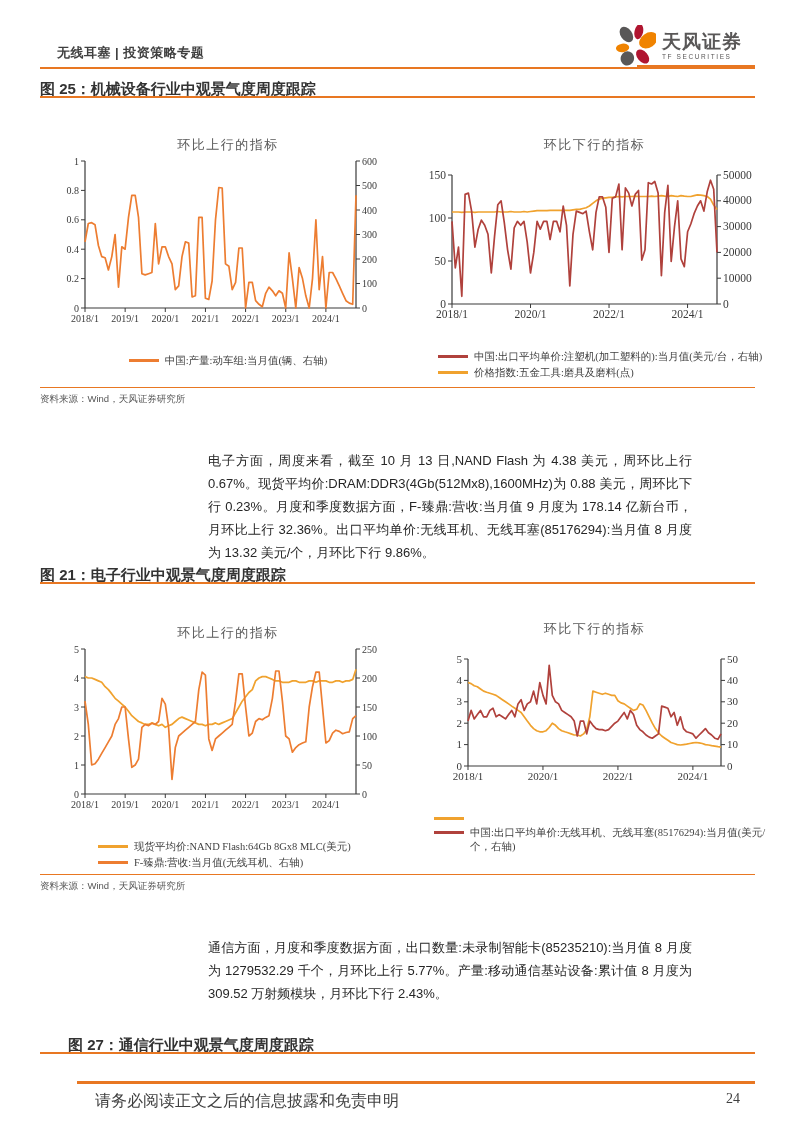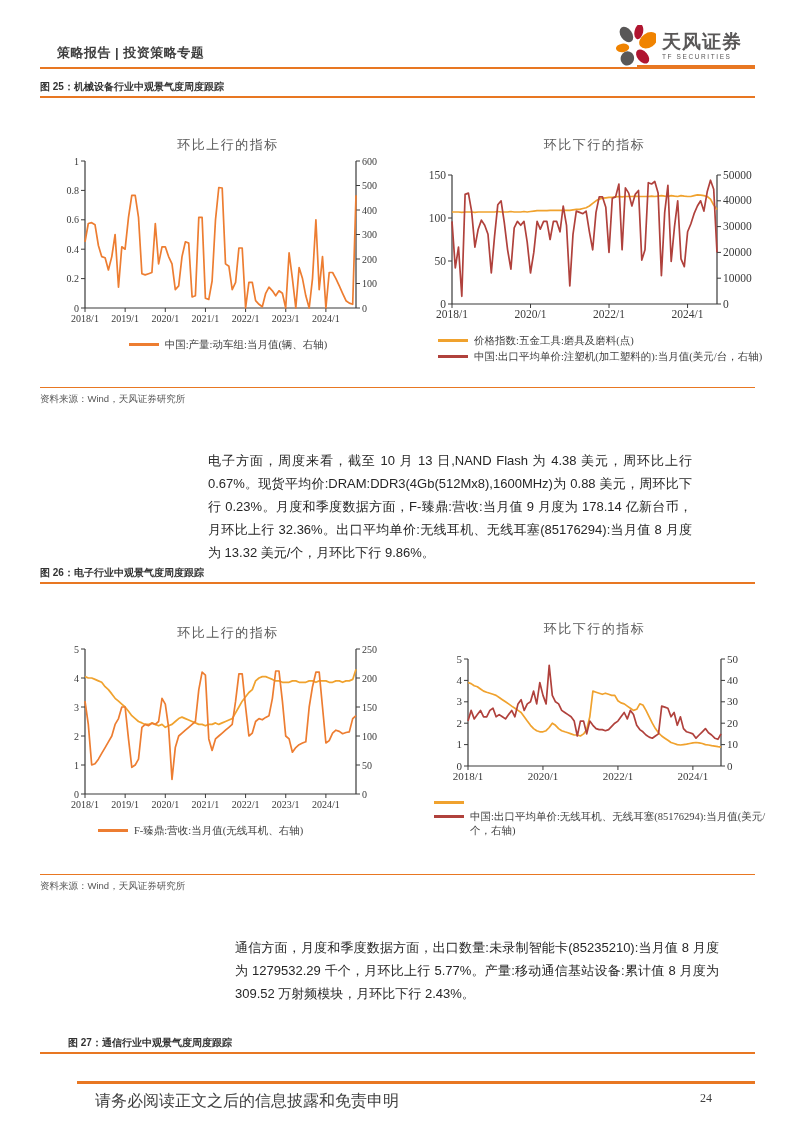--- a/index.html
+++ b/index.html
@@ -8,53 +8,53 @@
   .abs{position:absolute;}
   
   #breadcrumb{left:57px;top:44px;font-size:13px;font-weight:bold;color:#3f3f3f;letter-spacing:.5px;}
   #header-rule{left:40px;top:67px;width:715px;height:2px;background:#E87722;}
   #logo-bar{left:637px;top:65px;width:118px;height:4px;background:#E87722;}
   #logo{left:614px;top:26px;width:145px;height:40px;display:flex;align-items:center;gap:6px;}
   #logo .names{display:flex;flex-direction:column;line-height:1;}
   #logo .cn{font-size:19px;color:#595757;font-weight:bold;letter-spacing:1px;}
   #logo .en{font-size:6.5px;color:#595757;letter-spacing:1.6px;margin-top:3px;}
   
-  .fig-caption{left:40px;font-size:10px;font-weight:bold;color:#333;}
+  .fig-caption{left:40px;font-size:15px;font-weight:bold;color:#333;}
   .fig-rule{left:40px;width:715px;height:1.5px;background:#E87722;}
   .src-rule{left:40px;width:715px;height:1px;background:#E87722;}
   .src-text{left:40px;font-size:9.5px;color:#555;}
   
   .chart{position:absolute;}
   .chart-title{text-align:center;font-size:13px;color:#595959;letter-spacing:1.5px;margin-bottom:2px;}
   .chart-title.gap{margin-bottom:16px;}
   svg text.tick{font-family:"Liberation Serif","DejaVu Serif",serif;fill:#3a3a3a;}
-  .legend{display:flex;flex-direction:column;gap:2px;margin-top:6px;}
+  .legend{display:flex;flex-direction:column;gap:2px;margin-top:22px;}
   .legend.center{align-items:center;}
   .legend .li{display:flex;gap:6px;align-items:flex-start;
       font-size:10.5px;color:#3f3f3f;line-height:1.35;
       font-family:"Liberation Serif","DejaVu Serif",serif;}
   .legend .sw{width:30px;height:3px;margin-top:5px;flex:none;}
   .legend.c2{padding-left:16px;}
   .legend.c3{padding-left:40px;}
   .legend.c4{padding-left:12px;gap:6px;}
   .legend.c4 .li span.lbl{max-width:300px;display:inline-block;}
   
   .para{left:208px;width:484px;font-size:13px;line-height:23px;text-align:justify;color:#262626;}
   
   #footer-rule{left:77px;top:1081px;width:678px;height:3px;background:#E87722;}
   #footer-text{left:95px;top:1091px;font-size:16px;color:#3f3f3f;}
-  #footer-page{left:700px;top:1091px;width:40px;font-size:12px;color:#3f3f3f;
+  #footer-page{left:700px;top:1091px;width:40px;text-align:right;font-size:14px;color:#3f3f3f;
       font-family:"Liberation Serif","DejaVu Serif",serif;}
 </style>
 </head>
 <body>
 
 <div id="page">
 
-  <div class="abs" id="breadcrumb">策略报告 | 投资策略专题</div>
+  <div class="abs" id="breadcrumb">无线耳塞 | 投资策略专题</div>
   <div class="abs" id="logo">
     <svg width="42" height="42" viewBox="0 0 44 44">
       <ellipse cx="13" cy="10" rx="6" ry="9" fill="#595757" transform="rotate(-35 13 10)"></ellipse>
       <ellipse cx="26" cy="7" rx="4.5" ry="8" fill="#B01530" transform="rotate(12 26 7)"></ellipse>
       <ellipse cx="36" cy="16" rx="7.5" ry="10.5" fill="#F08300" transform="rotate(55 36 16)"></ellipse>
       <ellipse cx="9" cy="24" rx="7" ry="4.5" fill="#F08300" transform="rotate(-8 9 24)"></ellipse>
       <ellipse cx="14" cy="35" rx="7" ry="7.5" fill="#595757" transform="rotate(20 14 35)"></ellipse>
       <ellipse cx="30" cy="33" rx="5.5" ry="8.5" fill="#B01530" transform="rotate(-40 30 33)"></ellipse>
     </svg>
     <div class="names">
@@ -156,36 +156,36 @@
         <text x="108.51851851851852" y="148" text-anchor="middle" font-size="11.5" class="tick">2020/1</text>
         <line x1="187.03703703703704" y1="134" x2="187.03703703703704" y2="138" stroke="#3a3a3a"></line>
         <text x="187.03703703703704" y="148" text-anchor="middle" font-size="11.5" class="tick">2022/1</text>
         <line x1="265.55555555555554" y1="134" x2="265.55555555555554" y2="138" stroke="#3a3a3a"></line>
         <text x="265.55555555555554" y="148" text-anchor="middle" font-size="11.5" class="tick">2024/1</text>
         <polyline points="30.0,42.0 33.3,42.0 36.5,42.0 39.8,42.4 43.1,42.0 46.4,42.0 49.6,42.0 52.9,42.4 56.2,42.0 59.4,42.0 62.7,42.0 66.0,42.0 69.3,42.0 72.5,42.0 75.8,41.5 79.1,42.0 82.3,42.0 85.6,42.0 88.9,41.5 92.2,42.0 95.4,42.0 98.7,42.0 102.0,41.5 105.2,42.0 108.5,41.5 111.8,41.1 115.1,40.7 118.3,40.7 121.6,40.7 124.9,40.7 128.1,40.3 131.4,40.3 134.7,40.3 138.0,40.3 141.2,40.3 144.5,40.3 147.8,40.3 151.0,39.8 154.3,39.4 157.6,39.4 160.9,38.5 164.1,37.7 167.4,36.0 170.7,33.4 174.0,30.8 177.2,29.1 180.5,28.2 183.8,27.8 187.0,27.4 190.3,27.4 193.6,26.9 196.9,26.5 200.1,26.9 203.4,26.5 206.7,26.5 209.9,26.5 213.2,26.1 216.5,26.5 219.8,26.5 223.0,26.5 226.3,26.5 229.6,26.1 232.8,26.5 236.1,26.1 239.4,25.6 242.7,26.1 245.9,26.5 249.2,25.6 252.5,26.1 255.7,26.5 259.0,25.6 262.3,26.1 265.6,26.5 268.8,26.5 272.1,25.6 275.4,24.8 278.6,25.2 281.9,25.6 285.2,26.5 288.5,29.1 291.7,35.1 295.0,39.4" fill="none" stroke="#F0A22E" stroke-width="1.7" stroke-linejoin="round"></polyline>
         <polyline points="30.0,51.4 33.3,97.9 36.5,77.2 39.8,126.3 43.1,24.4 46.4,23.1 49.6,41.1 52.9,77.2 56.2,59.2 59.4,50.1 62.7,55.3 66.0,64.3 69.3,103.0 72.5,66.9 75.8,34.7 79.1,30.8 82.3,52.7 85.6,79.8 88.9,99.2 92.2,57.9 95.4,51.4 98.7,55.3 102.0,51.4 105.2,72.1 108.5,103.0 111.8,82.4 115.1,51.4 118.3,59.2 121.6,51.4 124.9,51.4 128.1,69.5 131.4,51.4 134.7,51.4 138.0,61.8 141.2,36.0 144.5,55.3 147.8,115.9 151.0,64.3 154.3,41.1 157.6,42.4 160.9,43.7 164.1,41.1 167.4,61.8 170.7,79.8 174.0,42.4 177.2,26.9 180.5,26.9 183.8,37.3 187.0,82.4 190.3,28.2 193.6,26.9 196.9,14.0 200.1,79.8 203.4,17.9 206.7,23.1 209.9,36.0 213.2,24.4 216.5,20.5 219.8,90.1 223.0,79.8 226.3,12.7 229.6,14.0 232.8,11.5 236.1,23.1 239.4,105.6 242.7,42.4 245.9,15.3 249.2,91.4 252.5,56.6 255.7,30.8 259.0,88.8 262.3,96.6 265.6,61.8 268.8,54.0 272.1,43.7 275.4,36.0 278.6,30.8 281.9,41.1 285.2,21.8 288.5,10.2 291.7,19.2 295.0,82.4" fill="none" stroke="#B0413C" stroke-width="1.7" stroke-linejoin="round"></polyline>
       </svg>
     <div class="legend c2">
       <div class="li">
+        <span class="sw" style="background: rgb(176, 65, 60);"></span>
+        <span class="lbl">中国:出口平均单价:注塑机(加工塑料的):当月值(美元/台，右轴)</span>
+      </div>
+      <div class="li">
         <span class="sw" style="background: rgb(240, 162, 46);"></span>
         <span class="lbl">价格指数:五金工具:磨具及磨料(点)</span>
       </div>
-      <div class="li">
-        <span class="sw" style="background: rgb(176, 65, 60);"></span>
-        <span class="lbl">中国:出口平均单价:注塑机(加工塑料的):当月值(美元/台，右轴)</span>
-      </div>
     </div>
   </div>
 
   <div class="abs src-rule" style="top:387px;"></div>
   <div class="abs src-text" style="top:393px;">资料来源：Wind，天风证券研究所</div>
 
   <div class="abs para" style="top:449px;">电子方面，周度来看，截至 10 月 13 日,NAND Flash 为 4.38 美元，周环比上行 0.67%。现货平均价:DRAM:DDR3(4Gb(512Mx8),1600MHz)为 0.88 美元，周环比下行 0.23%。月度和季度数据方面，F-臻鼎:营收:当月值 9 月度为 178.14 亿新台币，月环比上行 32.36%。出口平均单价:无线耳机、无线耳塞(85176294):当月值 8 月度为 13.32 美元/个，月环比下行 9.86%。</div>
 
-  <div class="abs fig-caption" style="top:566px;">图 26：电子行业中观景气度周度跟踪</div>
+  <div class="abs fig-caption" style="top:566px;">图 21：电子行业中观景气度周度跟踪</div>
   <div class="abs fig-rule" style="top:582px;"></div>
 
   <div class="chart" style="left:58px;top:624px;width:340px;">
     <div class="chart-title">环比上行的指标</div>
     <svg width="340" height="170">
         <line x1="27" y1="5" x2="27" y2="150" stroke="#3a3a3a" stroke-width="1.2"></line>
         <line x1="298" y1="5" x2="298" y2="150" stroke="#3a3a3a" stroke-width="1.2"></line>
         <line x1="27" y1="150" x2="298" y2="150" stroke="#3a3a3a" stroke-width="1.2"></line>
         <line x1="23" y1="150" x2="27" y2="150" stroke="#3a3a3a"></line>
         <text x="21" y="153.5" text-anchor="end" font-size="10" class="tick">0</text>
@@ -223,20 +223,24 @@
         <text x="187.59259259259258" y="164" text-anchor="middle" font-size="10" class="tick">2022/1</text>
         <line x1="227.74074074074073" y1="150" x2="227.74074074074073" y2="154" stroke="#3a3a3a"></line>
         <text x="227.74074074074073" y="164" text-anchor="middle" font-size="10" class="tick">2023/1</text>
         <line x1="267.8888888888889" y1="150" x2="267.8888888888889" y2="154" stroke="#3a3a3a"></line>
         <text x="267.8888888888889" y="164" text-anchor="middle" font-size="10" class="tick">2024/1</text>
         <polyline points="27.0,32.6 30.3,34.0 33.7,34.0 37.0,35.4 40.4,36.9 43.7,38.3 47.1,42.7 50.4,45.6 53.8,49.9 57.1,54.3 60.5,57.2 63.8,60.1 67.1,63.0 70.5,67.3 73.8,71.7 77.2,74.6 80.5,77.5 83.9,78.9 87.2,80.4 90.6,80.4 93.9,78.9 97.3,80.4 100.6,81.8 104.0,80.4 107.3,83.3 110.6,81.8 114.0,80.4 117.3,77.5 120.7,74.6 124.0,73.1 127.4,74.6 130.7,76.0 134.1,77.5 137.4,78.9 140.8,80.4 144.1,80.4 147.4,81.8 150.8,80.4 154.1,80.4 157.5,78.9 160.8,80.4 164.2,78.9 167.5,77.5 170.9,76.0 174.2,74.6 177.6,68.8 180.9,63.0 184.2,57.2 187.6,52.8 190.9,48.5 194.3,45.6 197.6,36.9 201.0,34.0 204.3,32.6 207.7,32.6 211.0,34.0 214.4,35.4 217.7,36.9 221.0,36.9 224.4,38.3 227.7,38.3 231.1,38.3 234.4,36.9 237.8,36.9 241.1,38.3 244.5,38.3 247.8,38.3 251.2,36.9 254.5,36.9 257.9,38.3 261.2,36.9 264.5,36.9 267.9,36.9 271.2,38.3 274.6,38.3 277.9,36.9 281.3,36.9 284.6,38.3 288.0,36.9 291.3,36.9 294.7,35.4 298.0,25.3" fill="none" stroke="#F0A22E" stroke-width="1.7" stroke-linejoin="round"></polyline>
         <polyline points="27.0,57.2 30.3,80.4 33.7,121.0 37.0,119.8 40.4,115.2 43.7,109.4 47.1,103.6 50.4,97.8 53.8,92.0 57.1,80.4 60.5,74.6 63.8,63.0 67.1,63.0 70.5,94.9 73.8,123.3 77.2,121.0 80.5,115.2 83.9,83.3 87.2,80.4 90.6,81.6 93.9,79.2 97.3,80.4 100.6,77.5 104.0,54.3 107.3,60.1 110.6,83.3 114.0,135.5 117.3,103.6 120.7,92.0 124.0,89.1 127.4,86.2 130.7,83.3 134.1,80.4 137.4,77.5 140.8,45.6 144.1,28.2 147.4,31.1 150.8,94.9 154.1,106.5 157.5,94.9 160.8,92.0 164.2,89.1 167.5,86.2 170.9,83.3 174.2,80.4 177.6,57.2 180.9,29.9 184.2,29.9 187.6,63.0 190.9,92.0 194.3,89.1 197.6,77.5 201.0,74.6 204.3,75.8 207.7,73.4 211.0,71.7 214.4,54.3 217.7,27.0 221.0,27.0 224.4,57.2 227.7,92.0 231.1,94.9 234.4,108.2 237.8,103.6 241.1,100.7 244.5,99.0 247.8,97.8 251.2,63.0 254.5,42.7 257.9,28.2 261.2,28.2 264.5,63.0 267.9,99.0 271.2,96.6 274.6,89.1 277.9,86.2 281.3,87.4 284.6,89.7 288.0,88.5 291.3,87.9 294.7,74.6 298.0,71.7" fill="none" stroke="#ED7D31" stroke-width="1.7" stroke-linejoin="round"></polyline>
       </svg>
     <div class="legend c3">
       <div class="li">
+        <span class="sw" style="background: rgb(240, 162, 46);"></span>
+        <span class="lbl">现货平均价:NAND Flash:64Gb 8Gx8 MLC(美元)</span>
+      </div>
+      <div class="li">
         <span class="sw" style="background: rgb(237, 125, 49);"></span>
         <span class="lbl">F-臻鼎:营收:当月值(无线耳机、右轴)</span>
       </div>
     </div>
   </div>
 
   <div class="chart" style="left:422px;top:620px;width:345px;">
     <div class="chart-title gap">环比下行的指标</div>
     <svg width="345" height="132">
         <line x1="46" y1="5" x2="46" y2="112" stroke="#3a3a3a" stroke-width="1.2"></line>
@@ -284,21 +288,21 @@
       <div class="li">
         <span class="sw" style="background: rgb(176, 65, 60);"></span>
         <span class="lbl">中国:出口平均单价:无线耳机、无线耳塞(85176294):当月值(美元/个，右轴)</span>
       </div>
     </div>
   </div>
 
   <div class="abs src-rule" style="top:874px;"></div>
   <div class="abs src-text" style="top:880px;">资料来源：Wind，天风证券研究所</div>
 
-  <div class="abs para" style="top:936px;margin-left:27px;">通信方面，月度和季度数据方面，出口数量:未录制智能卡(85235210):当月值 8 月度为 1279532.29 千个，月环比上行 5.77%。产量:移动通信基站设备:累计值 8 月度为 309.52 万射频模块，月环比下行 2.43%。</div>
+  <div class="abs para" style="top:936px;">通信方面，月度和季度数据方面，出口数量:未录制智能卡(85235210):当月值 8 月度为 1279532.29 千个，月环比上行 5.77%。产量:移动通信基站设备:累计值 8 月度为 309.52 万射频模块，月环比下行 2.43%。</div>
 
   <div class="abs fig-caption" style="top:1036px;margin-left:28px;">图 27：通信行业中观景气度周度跟踪</div>
   <div class="abs fig-rule" style="top:1052px;"></div>
 
   <div class="abs" id="footer-rule"></div>
   <div class="abs" id="footer-text">请务必阅读正文之后的信息披露和免责申明</div>
   <div class="abs" id="footer-page">24</div>
 
 </div>
 

